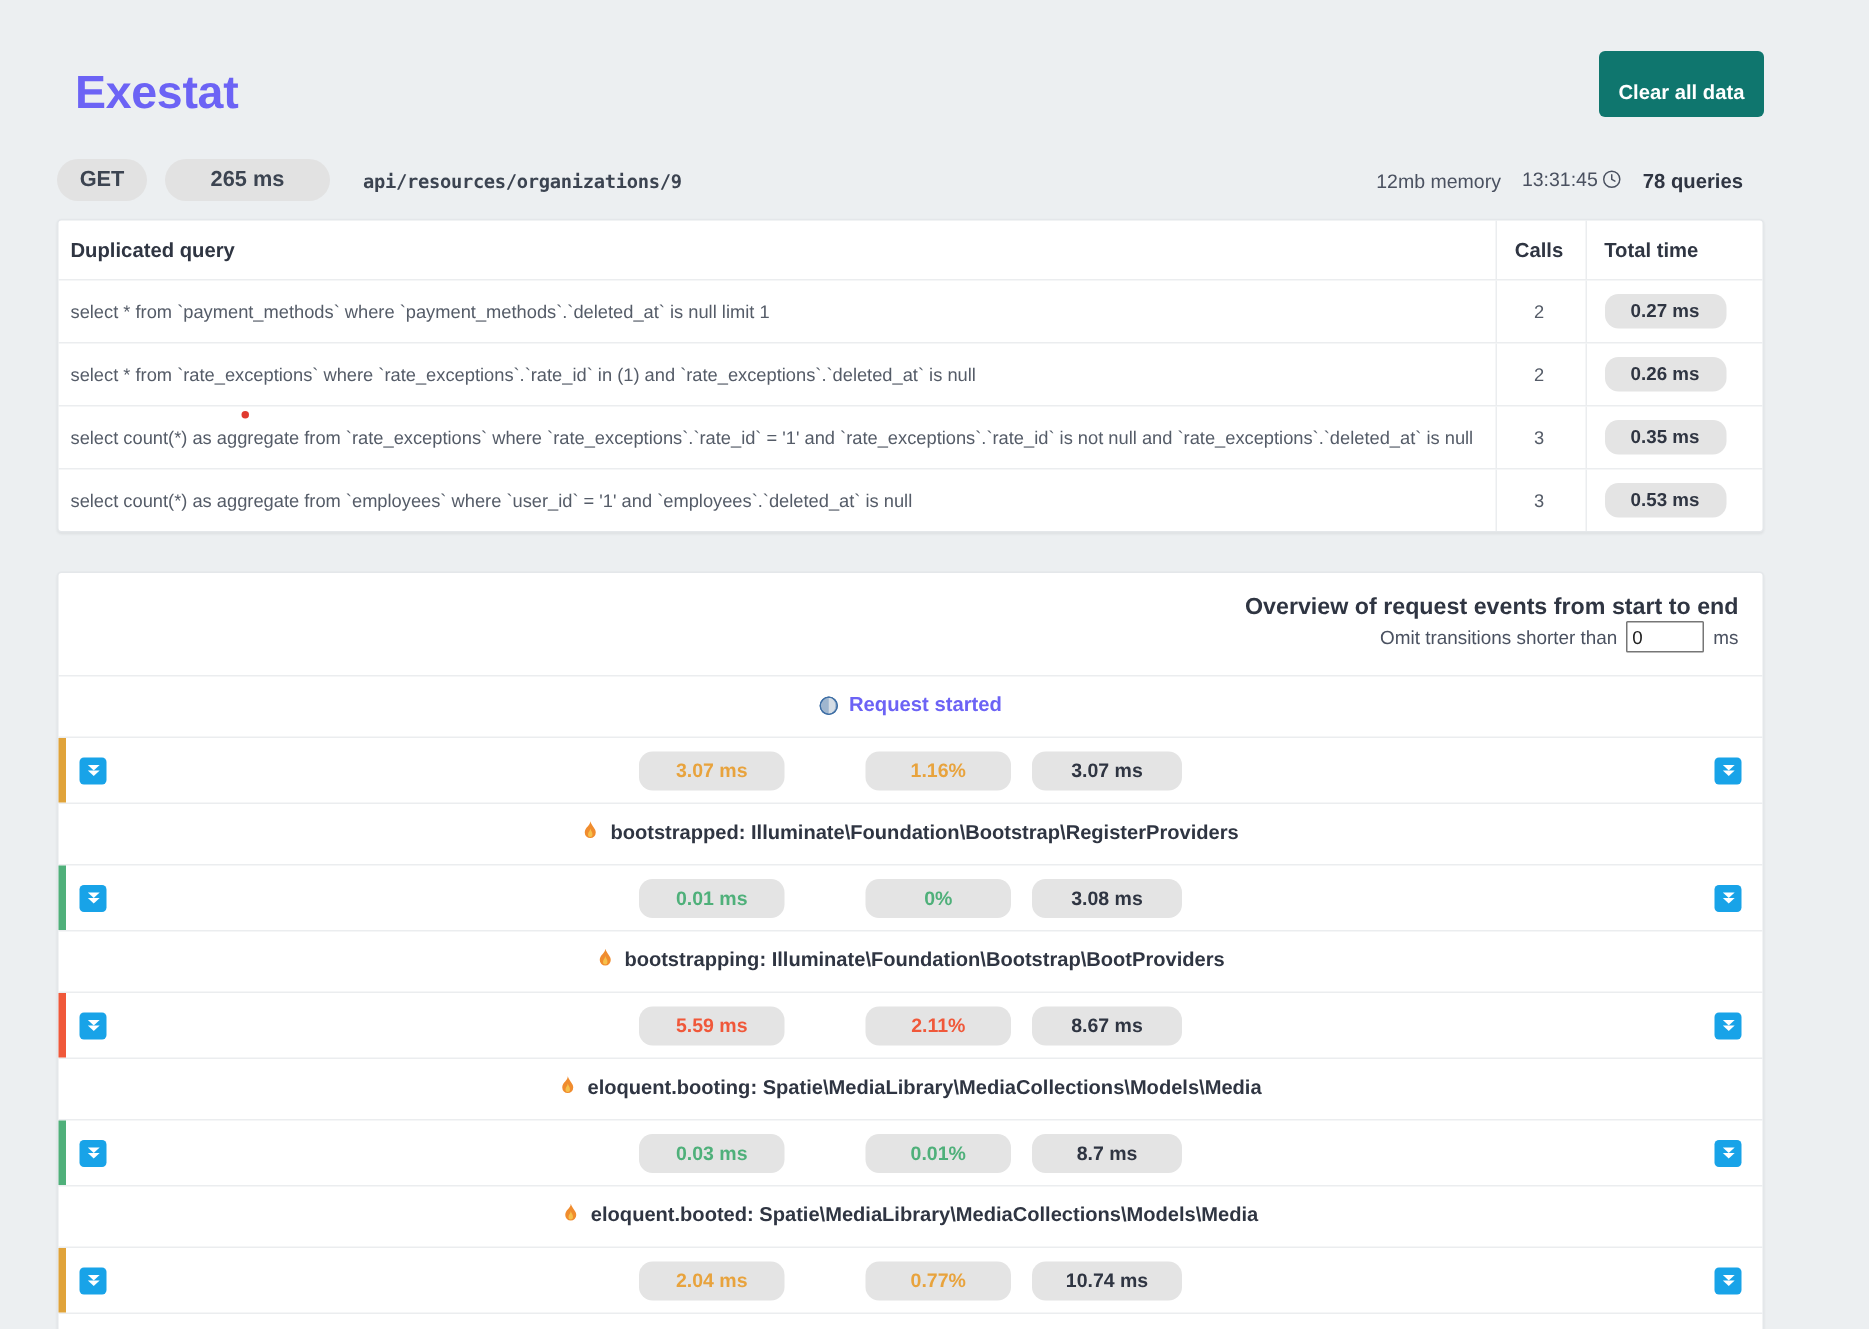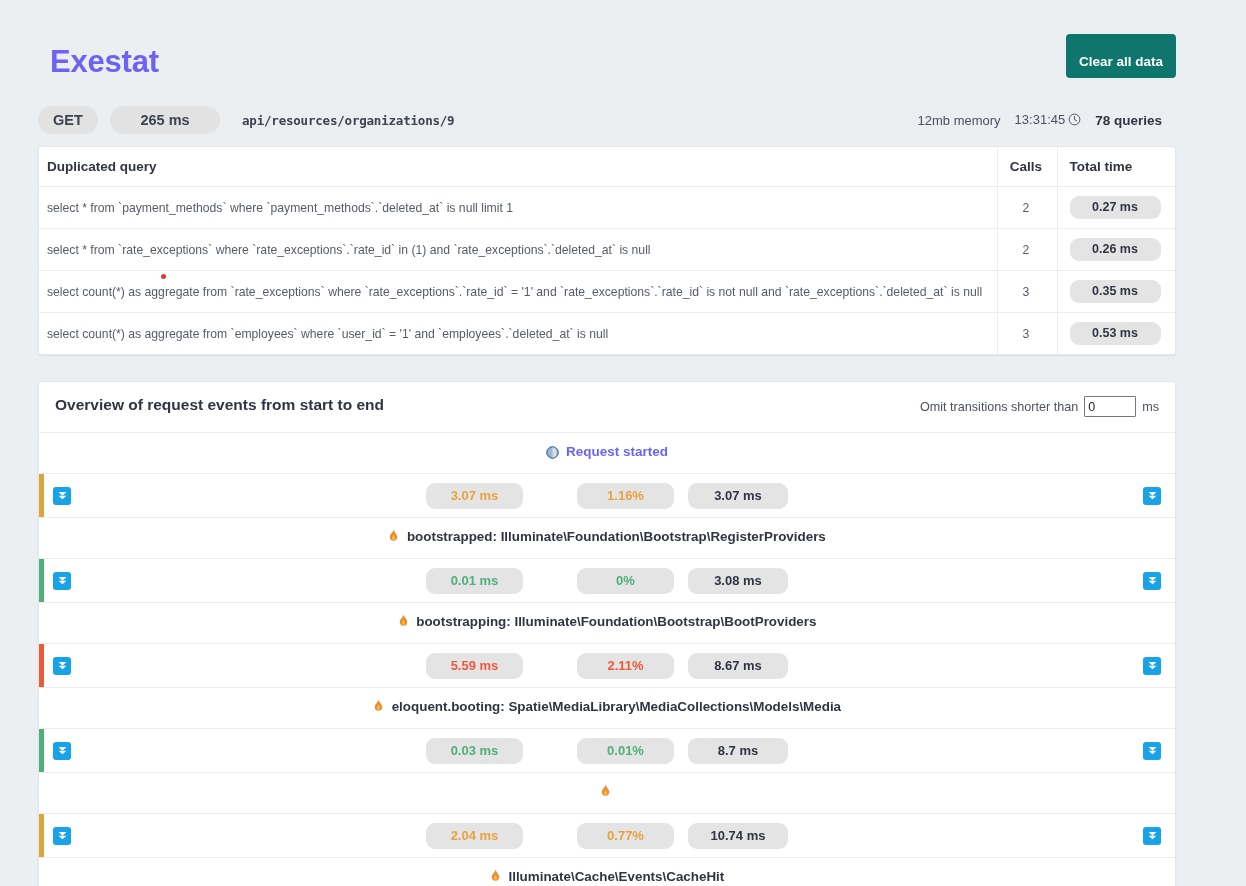--- a/index.html
+++ b/index.html
@@ -117,31 +117,32 @@
   thead .col-calls { text-align: center !important; }
   .time-pill {
     display: block;
     background: #e4e4e4;
     border-radius: 9px;
     font-weight: bold;
     font-size: 12.5px;
     color: #2f3542;
     text-align: center;
     padding: 4px 0 5px;
-    width: 91px;
+    width: 81px;
   }
   td.col-calls { font-size: 13px; color: #4d5562; }
 
   
   .tl-head {
     display: flex;
-    align-items: flex-start;
+    align-items: flex-end;
     justify-content: space-between;
     padding: 14px 16px 15px 16px;
     border-bottom: 1px solid #ebedef;
+    flex-direction: column;
   }
   .tl-title { font-size: 15.5px; font-weight: bold; color: #2f3542; }
   .tl-omit { display: flex; align-items: center; font-size: 12.6px; color: #4a5160; gap: 6px; }
   .tl-omit input {
     width: 52px; height: 21px;
     border: 1px solid #767676;
     border-radius: 1px;
     font-size: 12.5px;
     padding: 0 3px;
     font-family: "Liberation Sans", sans-serif;
@@ -420,20 +421,21 @@
     </span>
   </div>
 
   <div class="tl-label">
     <span class="flame">
       <svg width="11" height="14" viewBox="0 0 12 15">
           <path d="M6 0.4C6 4 2 4.6 2 8.6a4 4 0 0 0 8 0C10 5.6 7.5 4.6 6 0.4z" fill="#f08c2e"></path>
           <path d="M6 5.6c0 2-1.6 2.4-1.6 4.2A1.8 1.8 0 0 0 6 11.8a1.8 1.8 0 0 0 1.6-2c0-1.8-1-2.2-1.6-4.2z" fill="#f6c04a"></path>
         </svg>
     </span>
+    <span>eloquent.booted: Spatie\MediaLibrary\MediaCollections\Models\Media</span>
   </div>
 
   <div class="tl-row">
     <span class="tl-bar" style="background:#e0a33a"></span>
     <span class="dl-ico left">
       <svg width="11" height="11" viewBox="0 0 12 12">
           <path d="M6 6.2 1.7 2.2h8.6z" fill="#fff"></path>
           <path d="M6 10.2 1.7 6.2h8.6z" fill="#fff"></path>
         </svg>
     </span>

